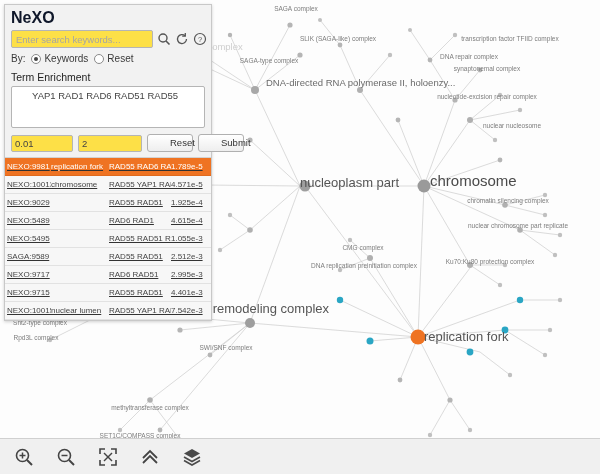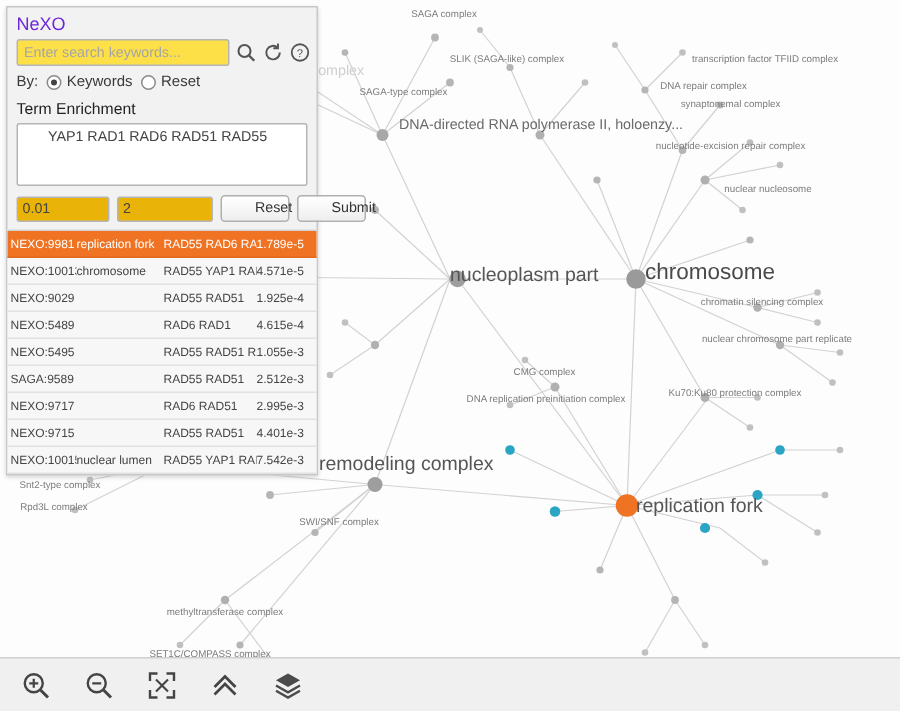--- a/index.html
+++ b/index.html
@@ -43,23 +43,23 @@
     position: absolute;
     left: 4px;
     top: 4px;
     width: 208px;
     background: #f2f2f2;
     border: 1px solid #c8c8c8;
     box-shadow: 0 1px 3px rgba(0,0,0,0.18);
     box-sizing: border-box;
   }
   .panel-title {
-    font-size: 12px;
-    font-weight: normal;
-    color: #6d28d9;
+    font-size: 16px;
+    font-weight: bold;
+    color: #0f172a;
     padding: 4px 6px 3px 6px;
   }
   .search-row {
     display: flex;
     align-items: center;
     padding: 0 6px 5px 6px;
     gap: 4px;
   }
   .search-input {
     flex: 1 1 auto;
@@ -139,21 +139,21 @@
   .form-row {
     display: flex;
     align-items: center;
     padding: 0 6px 5px 6px;
     gap: 5px;
   }
   .num-input {
     width: 62px;
     height: 17px;
     border: 1px solid #b5b5b5;
-    background: #eab308;
+    background: #fde047;
     font-size: 9.5px;
     padding: 0 3px;
     box-sizing: border-box;
     color: #444;
     border-radius: 2px;
   }
   .num-input.wide { width: 64px; }
   .btn {
     height: 18px;
     min-width: 38px;
@@ -164,20 +164,21 @@
     background: linear-gradient(#ffffff, #eeeeee);
     color: #333;
     cursor: pointer;
     line-height: 16px;
   }
 
   
   .results {
     border-top: 1px solid #d2d2d2;
     background: #f7f7f7;
+    text-decoration: underline;
   }
   .res-row {
     display: flex;
     align-items: center;
     height: 18px;
     border-bottom: 1px solid #e2e2e2;
     font-size: 8px;
     color: #444;
     padding: 0 2px;
     box-sizing: border-box;

